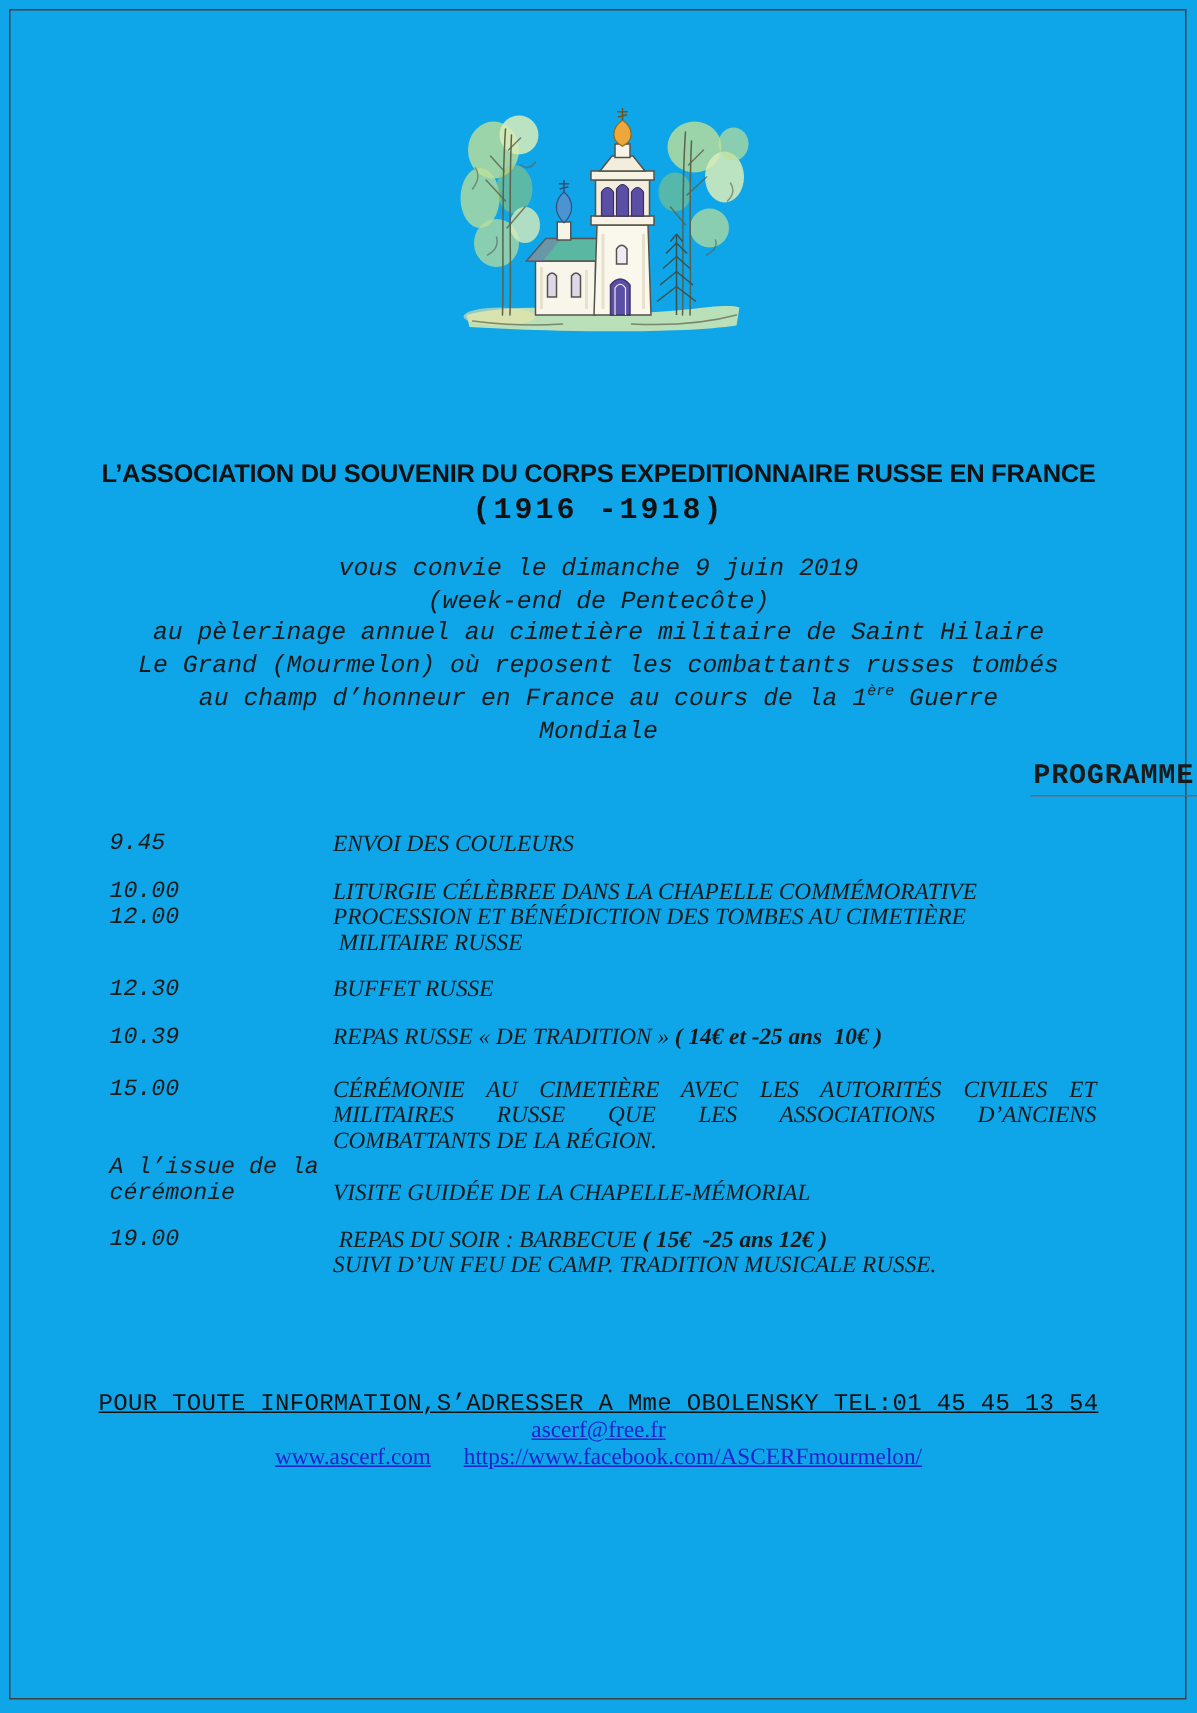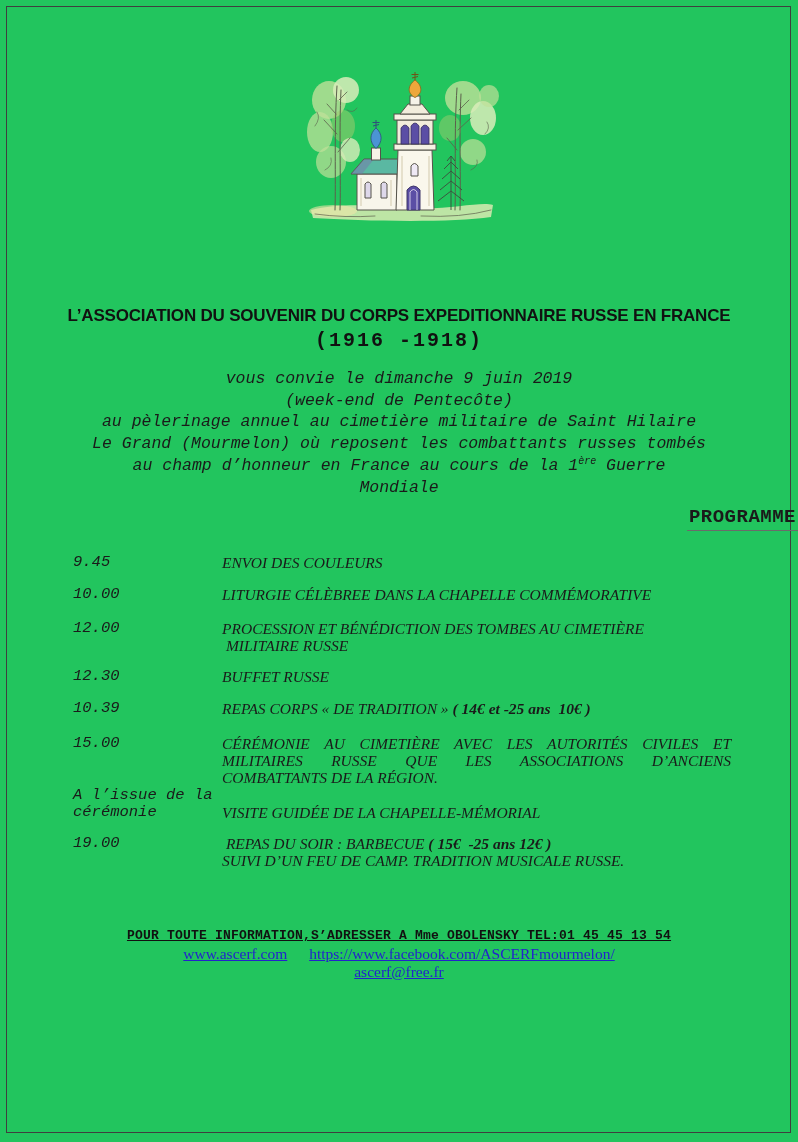--- a/index.html
+++ b/index.html
@@ -1,17 +1,17 @@
 <!DOCTYPE html>
 <html style="--link_blue: #2323CC; --ink: #1A1A1A; --dome_orange: #EDA73B; --dome_blue: #4B94D4; --roof_teal: #5AB8A2; --foliage_green: #BFE099; --foliage_light: #D9ECBA; --foliage_dark: #9CCB6E; --door_purple: #5B4EA5; --ground_green: #D8EAB2;"><head>
 <meta charset="utf-8">
 <style>
   html,body { margin:0; padding:0; background:#ffffff; }
   .page {
-    position:relative; width:798px; height:1142px; background:#22c55e;
+    position:relative; width:798px; height:1142px; background:#0ea5e9;
     font-family:"Liberation Mono","DejaVu Sans Mono",monospace; color:#1a1a1a;
     overflow:hidden;
   }
   .frame {
     position:absolute; left:6px; top:6px; right:7px; bottom:9px;
     border:1px solid #3f3f3f; pointer-events:none;
   }
   .church { position:absolute; left:301px; top:70px; width:200px; height:158px; }
 
   .title-block { position:absolute; top:305px; left:0; right:0; text-align:center; }
@@ -44,21 +44,21 @@
   .row .time { width:149px; flex:none; }
   .row .desc { width:509px; flex:none; }
   .desc .ln { min-height:17px;font-family:Liberation Serif, serif; }
   .pre { white-space:pre-wrap; }
   .bold-seg { font-weight:bold;text-align:center; }
   .just { text-align:justify; text-align-last:justify; }
   .desc-bottom { align-self:flex-end; }
 
   .footer { position:absolute; top:928px; left:0; right:0; text-align:center; }
   .footer .info {
-    font-weight:bold; font-size:13px; letter-spacing:0.2px; white-space:pre;
+    font-weight:normal; font-size:16px; letter-spacing:0.2px; white-space:pre;
     text-decoration:underline; line-height:16px; color:#111;
   }
   .footer .linkrow { font-family:"Liberation Serif","DejaVu Serif",serif; font-size:15.5px; line-height:17px; }
   .footer .email-row { margin-top:1px; }
   .footer .sites-row { margin-top:1px; }
   .link { color:var(--link_blue,#2323CC); text-decoration:underline; cursor:pointer; }
   .gap-left { margin-left:18px; }
 
   svg .sketch { stroke:#5c604c; stroke-width:1; fill:none; stroke-linecap:round; }
   svg .ink { stroke:#55524a; stroke-width:1; }
@@ -165,21 +165,21 @@
 
   <div class="program">
 
     <div class="row" style="margin-bottom:15px;">
       <div class="time">9.45</div>
       <div class="desc">
           <div class="ln pre">ENVOI DES COULEURS</div>
         </div>
     </div>
 
-    <div class="row" style="margin-bottom:17px;">
+    <div class="row" style="">
       <div class="time">10.00</div>
       <div class="desc">
           <div class="ln pre">LITURGIE CÉLÈBREE DANS LA CHAPELLE COMMÉMORATIVE</div>
         </div>
     </div>
 
     <div class="row" style="margin-bottom:14px;">
       <div class="time">12.00</div>
       <div class="desc">
         <div class="ln pre">PROCESSION ET BÉNÉDICTION DES TOMBES AU CIMETIÈRE</div>
@@ -190,21 +190,21 @@
     <div class="row" style="margin-bottom:15px;">
       <div class="time">12.30</div>
       <div class="desc">
           <div class="ln pre">BUFFET RUSSE</div>
         </div>
     </div>
 
     <div class="row" style="margin-bottom:18px;">
       <div class="time">10.39</div>
       <div class="desc">
-        <div class="ln"><span class="pre">REPAS CORPS « DE TRADITION » </span><span class="bold-seg pre">( 14€ et -25 ans  10€ )</span></div>
+        <div class="ln"><span class="pre">REPAS RUSSE « DE TRADITION » </span><span class="bold-seg pre">( 14€ et -25 ans  10€ )</span></div>
       </div>
     </div>
 
     <div class="row" style="margin-bottom:1px;">
       <div class="time">15.00</div>
       <div class="desc">
         <div class="ln just">CÉRÉMONIE AU CIMETIÈRE AVEC LES AUTORITÉS CIVILES ET</div>
         <div class="ln just">MILITAIRES RUSSE QUE LES ASSOCIATIONS D’ANCIENS</div>
         <div class="ln">COMBATTANTS DE LA RÉGION.</div>
       </div>
@@ -224,21 +224,21 @@
       <div class="time">19.00</div>
       <div class="desc">
         <div class="ln"><span class="pre"> REPAS DU SOIR : BARBECUE </span><span class="bold-seg pre">( 15€  -25 ans 12€ )</span></div>
         <div class="ln pre">SUIVI D’UN FEU DE CAMP. TRADITION MUSICALE RUSSE.</div>
       </div>
     </div>
   </div>
 
   <div class="footer">
     <div class="info">POUR TOUTE INFORMATION,S’ADRESSER A Mme OBOLENSKY TEL:01 45 45 13 54</div>
+    <div class="linkrow email-row">
+      <span class="link">ascerf@free.fr</span>
+    </div>
     <div class="linkrow sites-row">
       <span class="link">www.ascerf.com</span>
       <span class="link gap-left">https://www.facebook.com/ASCERFmourmelon/</span>
     </div>
-    <div class="linkrow email-row">
-      <span class="link">ascerf@free.fr</span>
-    </div>
   </div>
 </div>
 
 </body></html>

